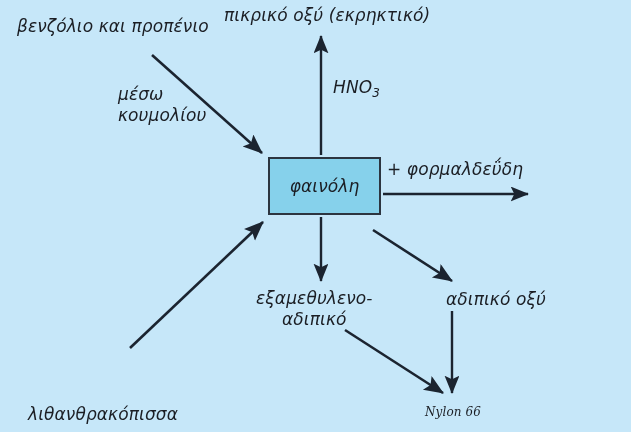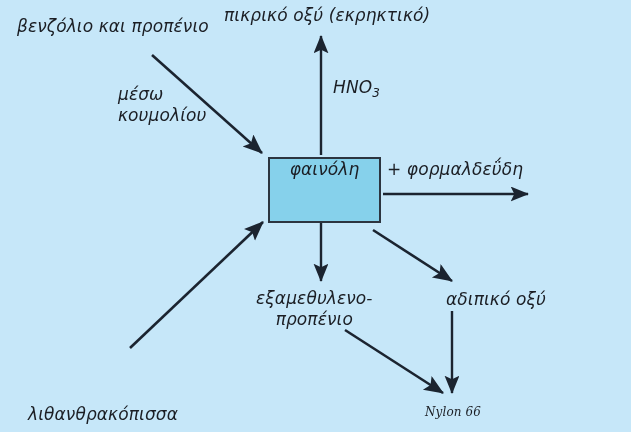--- a/index.html
+++ b/index.html
@@ -40,25 +40,26 @@
   }
   .serif-label {
     font-family: "DejaVu Serif", "Liberation Serif", serif;
     font-size: 12px;
   }
   #phenol-box {
     position: absolute;
     left: 268px;
     top: 157px;
     width: 113px;
-    height: 66px;
+    height: 58px;
     background: #86d1eb;
     border: 2px solid #2c3540;
     box-sizing: border-box;
     display: flex;
+    align-items: center;
     justify-content: center;
   }
   #phenol-box .node-label {
     position: static;
     font-size: 17px;
   }
   .sub {
     font-size: 12px;
     vertical-align: sub;
     line-height: 0;
@@ -111,21 +112,21 @@
 
   <div class="node-label lbl-hno3"><span>HNO</span><span class="sub">3</span></div>
 
   <div id="phenol-box">
     <span class="node-label">φαινόλη</span>
   </div>
 
   <div class="node-label lbl-formald">+ φορμαλδεΰδη</div>
 
 
-  <div class="node-label lbl-hexa centered"><span>εξαμεθυλενο-</span><br><span>προπένιο</span></div>
+  <div class="node-label lbl-hexa centered"><span>εξαμεθυλενο-</span><br><span>αδιπικό</span></div>
 
   <div class="node-label lbl-adipic">αδιπικό οξύ</div>
 
   <div class="node-label lbl-coaltar">λιθανθρακόπισσα</div>
 
   <div class="node-label serif-label lbl-nylon">Nylon 66</div>
 
 </div>
 
 </body></html>

